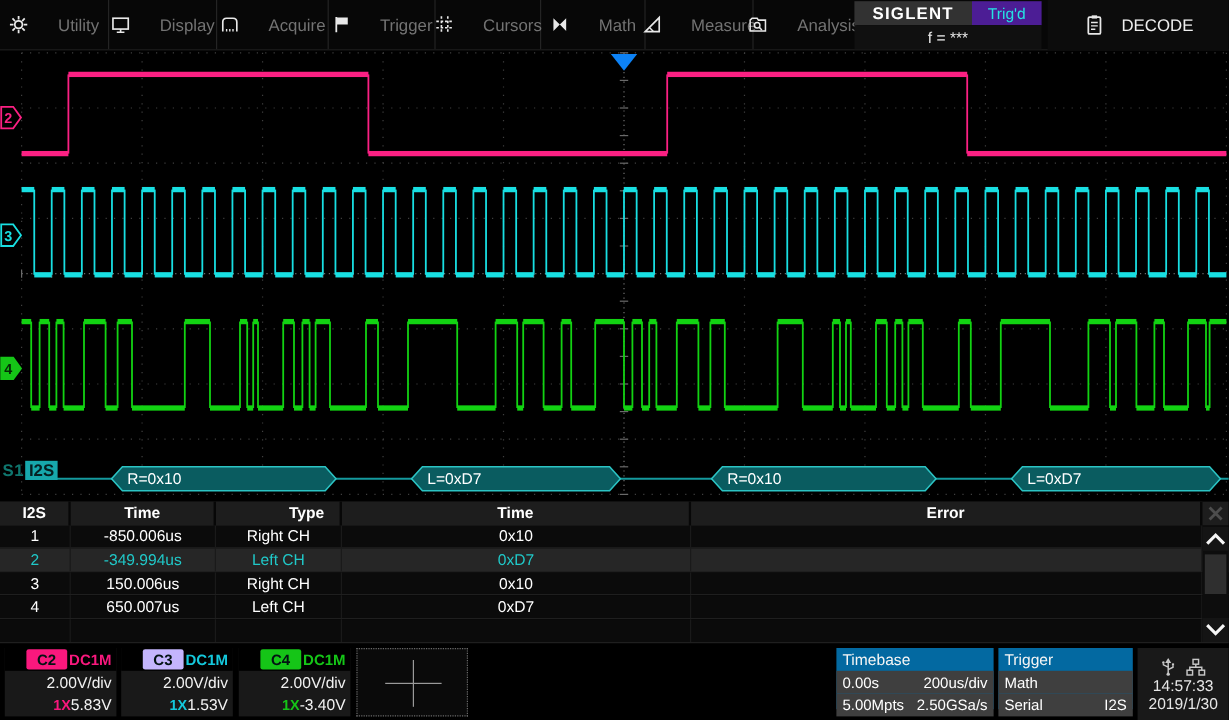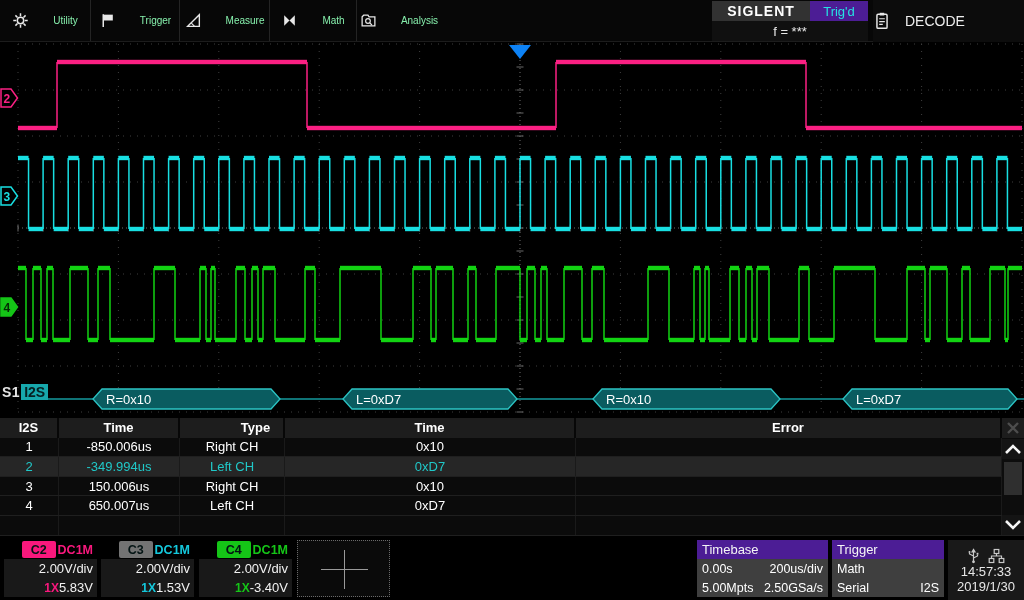--- a/index.html
+++ b/index.html
@@ -3,37 +3,37 @@
 <meta charset="utf-8">
 <style>
   *{margin:0;padding:0;box-sizing:border-box}
   html,body{width:1024px;height:600px;background:#000;overflow:hidden;
     font-family:"Liberation Sans",sans-serif;color:#fff;position:relative}
 
   
   #menubar{position:absolute;left:0;top:0;width:1024px;height:42px;background:#070707;
     display:flex;align-items:stretch;z-index:5;border-bottom:1px solid #1c1c1c}
   .menu-item{display:flex;align-items:center;justify-content:center;gap:24px;
-    border-right:1px solid #242424;font-size:10px;color:#86efac;cursor:default}
+    border-right:1px solid #242424;font-size:14px;color:#737373;cursor:default}
   .menu-item svg{flex:0 0 auto}
   #logo-block{position:absolute;left:712px;top:1px;width:156px;height:40px;z-index:6;
     display:grid;grid-template-columns:98px 58px;grid-template-rows:20px 20px}
   #brand{background:#323232;color:#fff;font-weight:bold;font-size:14px;letter-spacing:1px;
     display:flex;align-items:center;justify-content:center}
   #trig-status{background:#4c1d95;color:#26e2e2;font-size:13px;font-weight:normal;
     display:flex;align-items:center;justify-content:center}
   #freq-readout{grid-column:1/3;background:#101010;color:#e8e8e8;font-size:13px;
     display:flex;align-items:center;justify-content:center}
   #decode-tab{position:absolute;left:873px;top:0;width:151px;height:42px;background:#0c0c0c;
-    display:flex;align-items:center;gap:14px;font-size:14px;color:#eee;z-index:6}
+    display:flex;align-items:center;justify-content:center;gap:14px;font-size:14px;color:#eee;z-index:6}
 
   
   #scope{position:absolute;left:0;top:0;width:1024px;height:600px;z-index:1}
   #s1-label{position:absolute;left:2px;top:384px;z-index:2;display:flex;align-items:center;font-size:14px;font-weight:bold}
-  #s1-label .src{color:#e5e5e5;letter-spacing:.5px}
+  #s1-label .src{color:#0f766e;letter-spacing:.5px}
   #s1-label .proto{background:#17a8ac;color:#062022;padding:0 3px;margin-left:1px}
 
   
   #decode-table{position:absolute;left:0;top:418px;width:1024px;height:118px;background:#000;z-index:3;font-size:13px}
   .trow{display:flex;height:19.6px;align-items:stretch}
   .trow .cell{display:flex;align-items:center;justify-content:center;overflow:hidden;white-space:nowrap}
   .trow.head{background:#1d1d1d;font-weight:bold}
   .trow.head .cell{border-right:2px solid #070707;background:#1d1d1d}
   .trow.body{background:#0b0b0b;border-bottom:1px solid #1f1f1f}
   .trow.body .cell{border-right:1px solid #1a1a1a}
@@ -50,21 +50,21 @@
   .chbox .r1{height:19px;background:#000;display:flex;align-items:center}
   .chbox .badge{width:50px;height:17px;margin:0 2px 0 18px;border-radius:2px;color:#031313;font-weight:bold;font-size:12.5px;
     display:flex;align-items:center;justify-content:center}
   .chbox .coup{flex:1;text-align:right;padding-right:4px;font-weight:bold;font-size:12.5px}
   .chbox .r2{height:19px;display:flex;align-items:center;justify-content:flex-end;padding-right:4px;color:#f2f2f2}
   .chbox .r3{height:19px;display:flex;align-items:center;justify-content:flex-end;padding:0 4px;color:#f2f2f2}
   .chbox .probe{font-size:12px;font-weight:bold}
   #add-box{position:absolute;left:297px;top:3px;width:93px;height:57px;border:1px dotted #6a6a6a;background:#0a0a0a}
   #add-box .cross-h{position:absolute;left:23px;top:28px;width:47px;height:1px;background:#9a9a9a}
   #add-box .cross-v{position:absolute;left:46px;top:9px;width:1px;height:39px;background:#9a9a9a}
-  .infobox{position:absolute;top:3px;height:51px;background:#4c1d95;font-size:13px}
+  .infobox{position:absolute;top:3px;height:51px;background:#0369a1;font-size:13px}
   .infobox .hd{height:19px;display:flex;align-items:center;padding:0 5px;color:#f5f5f5}
   .infobox .vr{height:19px;background:#3f3f3f;display:flex;align-items:center;justify-content:space-between;
     padding:0 5px;color:#fff;font-size:12.5px}
   #timebase-box{left:697px;width:131px}
   #trigger-box{left:832px;width:112px}
   #clock-box{position:absolute;left:948px;top:3px;width:76px;height:74px;background:#191919;
     display:flex;flex-direction:column;align-items:center;justify-content:flex-end;padding:20px 0;font-size:13px;color:#e6e6e6}
   #clock-box .icons{display:flex;gap:8px;align-items:center}
 </style>
 </head>
@@ -468,39 +468,59 @@
   </svg>
 
 <div id="menubar">
   <div class="menu-item" style="width:91px">
     <svg width="17" height="17" viewBox="0 0 16 16">
       <circle cx="8" cy="8" r="3" fill="none" stroke="#e8e8e8" stroke-width="1.4"></circle>
       <path d="M8 1.2V4M8 12v2.8M1.2 8H4M12 8h2.8M3.2 3.2l2 2M10.8 10.8l2 2M3.2 12.8l2-2M10.8 5.2l2-2" stroke="#e8e8e8" stroke-width="1.4"></path>
     </svg>
     <span>Utility</span>
   </div>
+  <div class="menu-item" style="width:90px">
+    <svg width="17" height="17" viewBox="0 0 16 16">
+      <rect x="2" y="3" width="12" height="8.5" fill="none" stroke="#e8e8e8" stroke-width="1.3"></rect>
+      <path d="M8 11.5V14M5 14h6" stroke="#e8e8e8" stroke-width="1.3"></path>
+    </svg>
+    <span>Display</span>
+  </div>
+  <div class="menu-item" style="width:93px">
+    <svg width="17" height="17" viewBox="0 0 16 16">
+      <path d="M2.5 13.5V6q0-3 3-3h5q3 0 3 3v7.5" fill="none" stroke="#e8e8e8" stroke-width="1.3"></path>
+      <path d="M5.5 13.5v-2M8 13.5v-2M10.5 13.5v-2" stroke="#e8e8e8" stroke-width="1.1"></path>
+    </svg>
+    <span>Acquire</span>
+  </div>
   <div class="menu-item" style="width:89px">
     <svg width="17" height="17" viewBox="0 0 16 16">
       <path d="M4 2v12" stroke="#e8e8e8" stroke-width="1.4"></path>
       <path d="M4 2.5h9v5.5H4z" fill="#e8e8e8"></path>
     </svg>
     <span>Trigger</span>
   </div>
+  <div class="menu-item" style="width:88px">
+    <svg width="17" height="17" viewBox="0 0 16 16">
+      <path d="M5.5 1.5v13M10.5 1.5v13M1.5 5.5h13M1.5 10.5h13" stroke="#e8e8e8" stroke-width="1.3" stroke-dasharray="2 1.4"></path>
+    </svg>
+    <span>Cursors</span>
+  </div>
+  <div class="menu-item" style="width:87px">
+    <svg width="17" height="17" viewBox="0 0 16 16">
+      <path d="M3 3v10l5-5zM13 3v10l-5-5z" fill="#e8e8e8"></path>
+    </svg>
+    <span>Math</span>
+  </div>
   <div class="menu-item" style="width:90px">
     <svg width="17" height="17" viewBox="0 0 16 16">
       <path d="M2.5 13.5h11v-11z" fill="none" stroke="#e8e8e8" stroke-width="1.3"></path>
       <path d="M9 13.5l-3-3" stroke="#e8e8e8" stroke-width="1.1"></path>
     </svg>
     <span>Measure</span>
-  </div>
-  <div class="menu-item" style="width:87px">
-    <svg width="17" height="17" viewBox="0 0 16 16">
-      <path d="M3 3v10l5-5zM13 3v10l-5-5z" fill="#e8e8e8"></path>
-    </svg>
-    <span>Math</span>
   </div>
   <div class="menu-item" style="width:84px;border-right:none">
     <svg width="17" height="17" viewBox="0 0 16 16">
       <path d="M2 13V4.5L3.5 3h4l1 1.5H14V13z" fill="none" stroke="#e8e8e8" stroke-width="1.2"></path>
       <circle cx="7.5" cy="8.5" r="2.2" fill="none" stroke="#e8e8e8" stroke-width="1.1"></circle>
       <path d="M9.2 10.2l2 2" stroke="#e8e8e8" stroke-width="1.2"></path>
     </svg>
     <span>Analysis</span>
   </div>
 </div>
@@ -595,21 +615,21 @@
       <span class="coup" style="color:#f9187d">DC1M</span>
       </div>
     <div class="r2">2.00V/div</div>
     <div class="r3">
         <span class="probe" style="color:#f9187d">1X</span>
       <span>5.83V</span>
       </div>
   </div>
   <div class="chbox" style="left:101px">
     <div class="r1">
-        <span class="badge" style="background:#737373">C3</span>
+        <span class="badge" style="background:#c4b5fd">C3</span>
       <span class="coup" style="color:#14c8dc">DC1M</span>
       </div>
     <div class="r2">2.00V/div</div>
     <div class="r3">
         <span class="probe" style="color:#14c8dc">1X</span>
       <span>1.53V</span>
       </div>
   </div>
   <div class="chbox" style="left:199px">
     <div class="r1">

